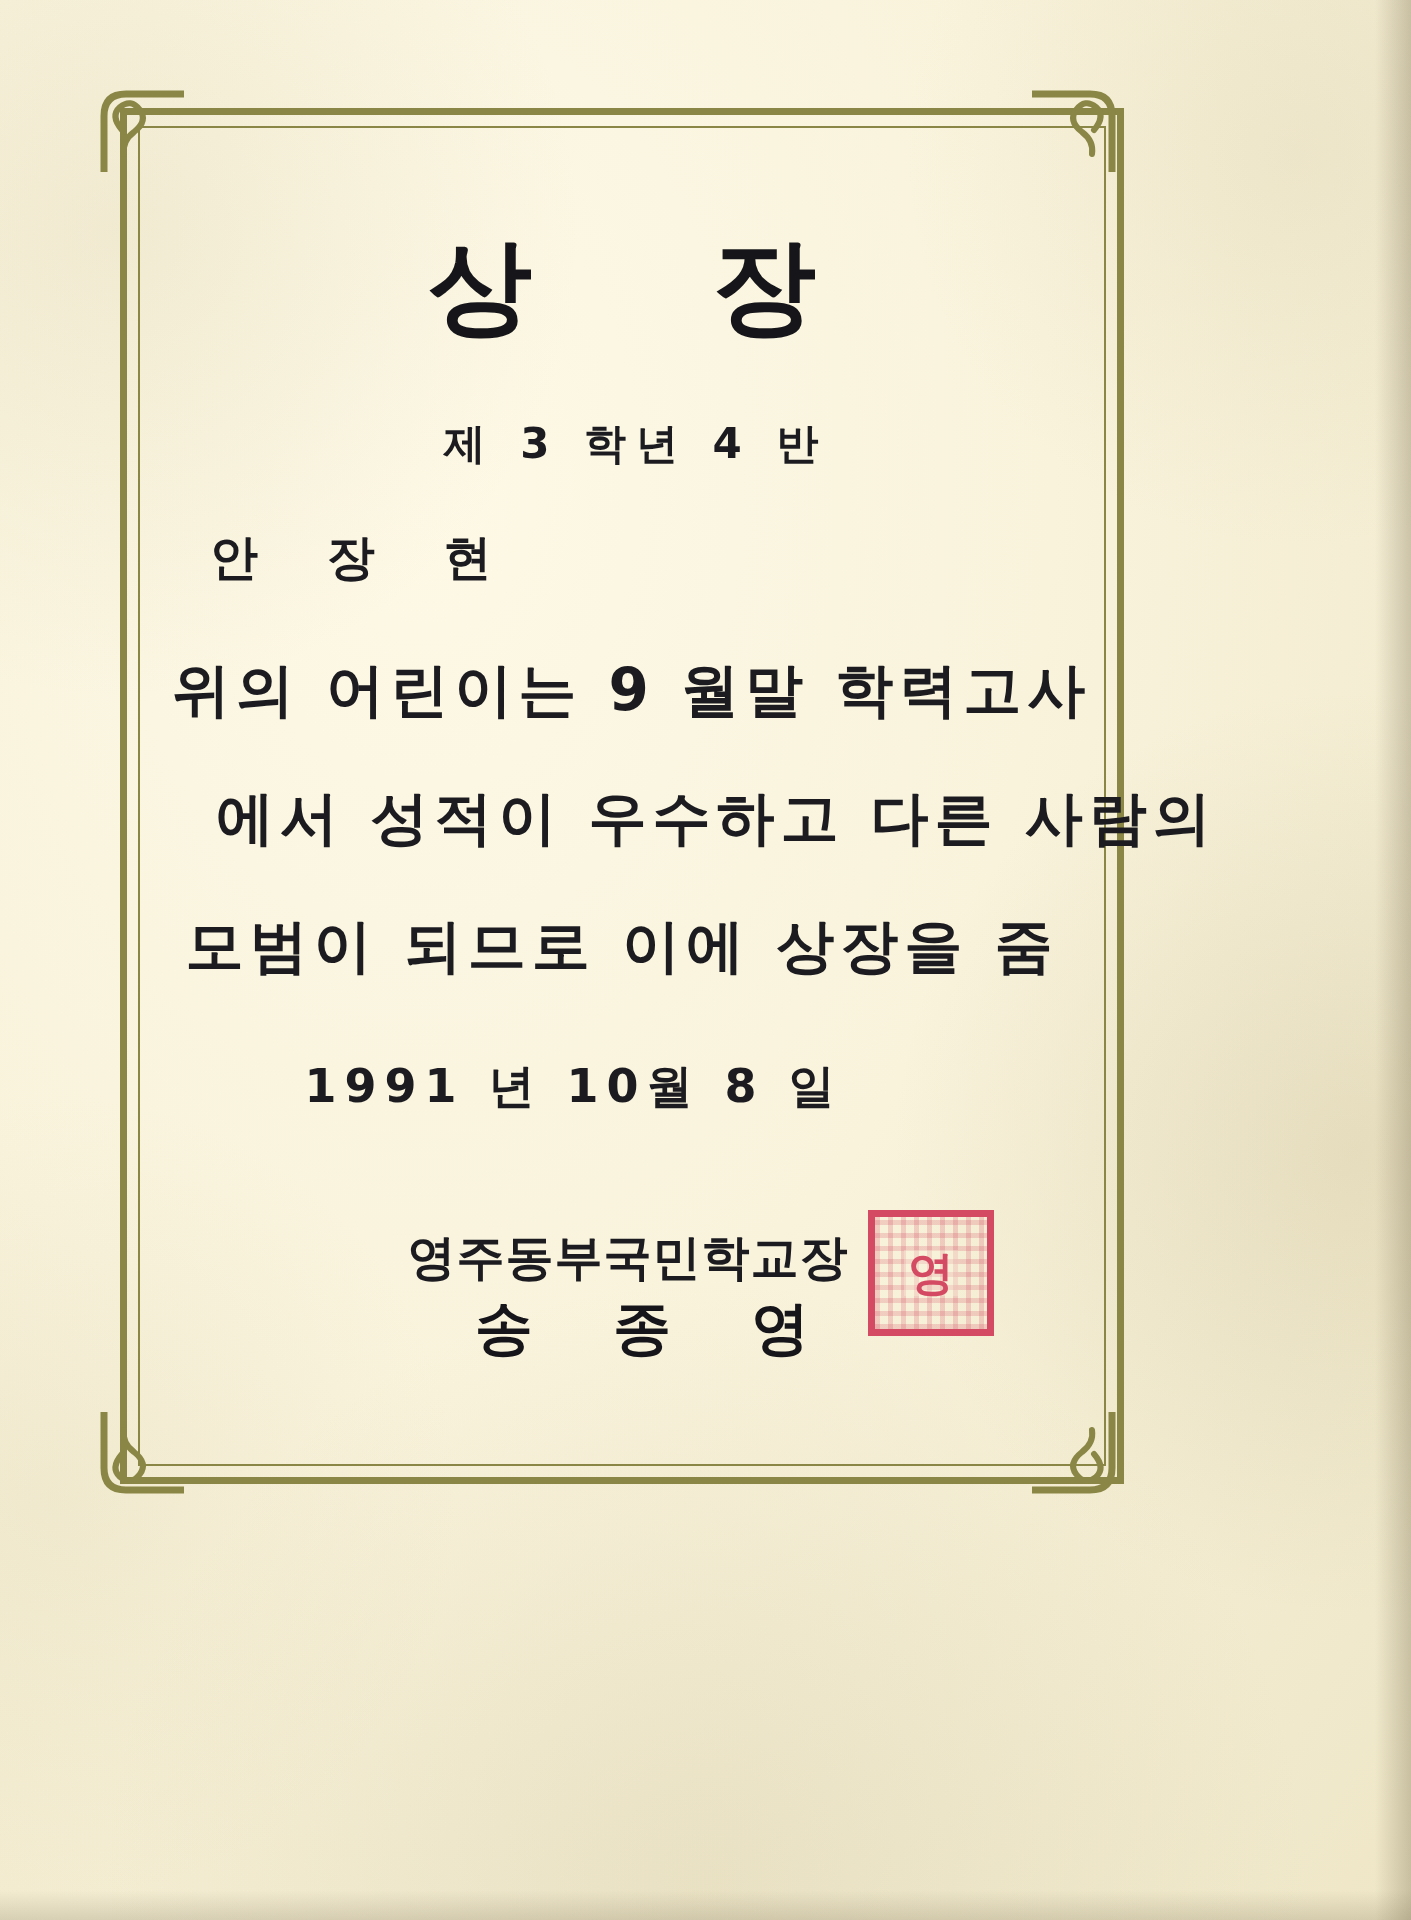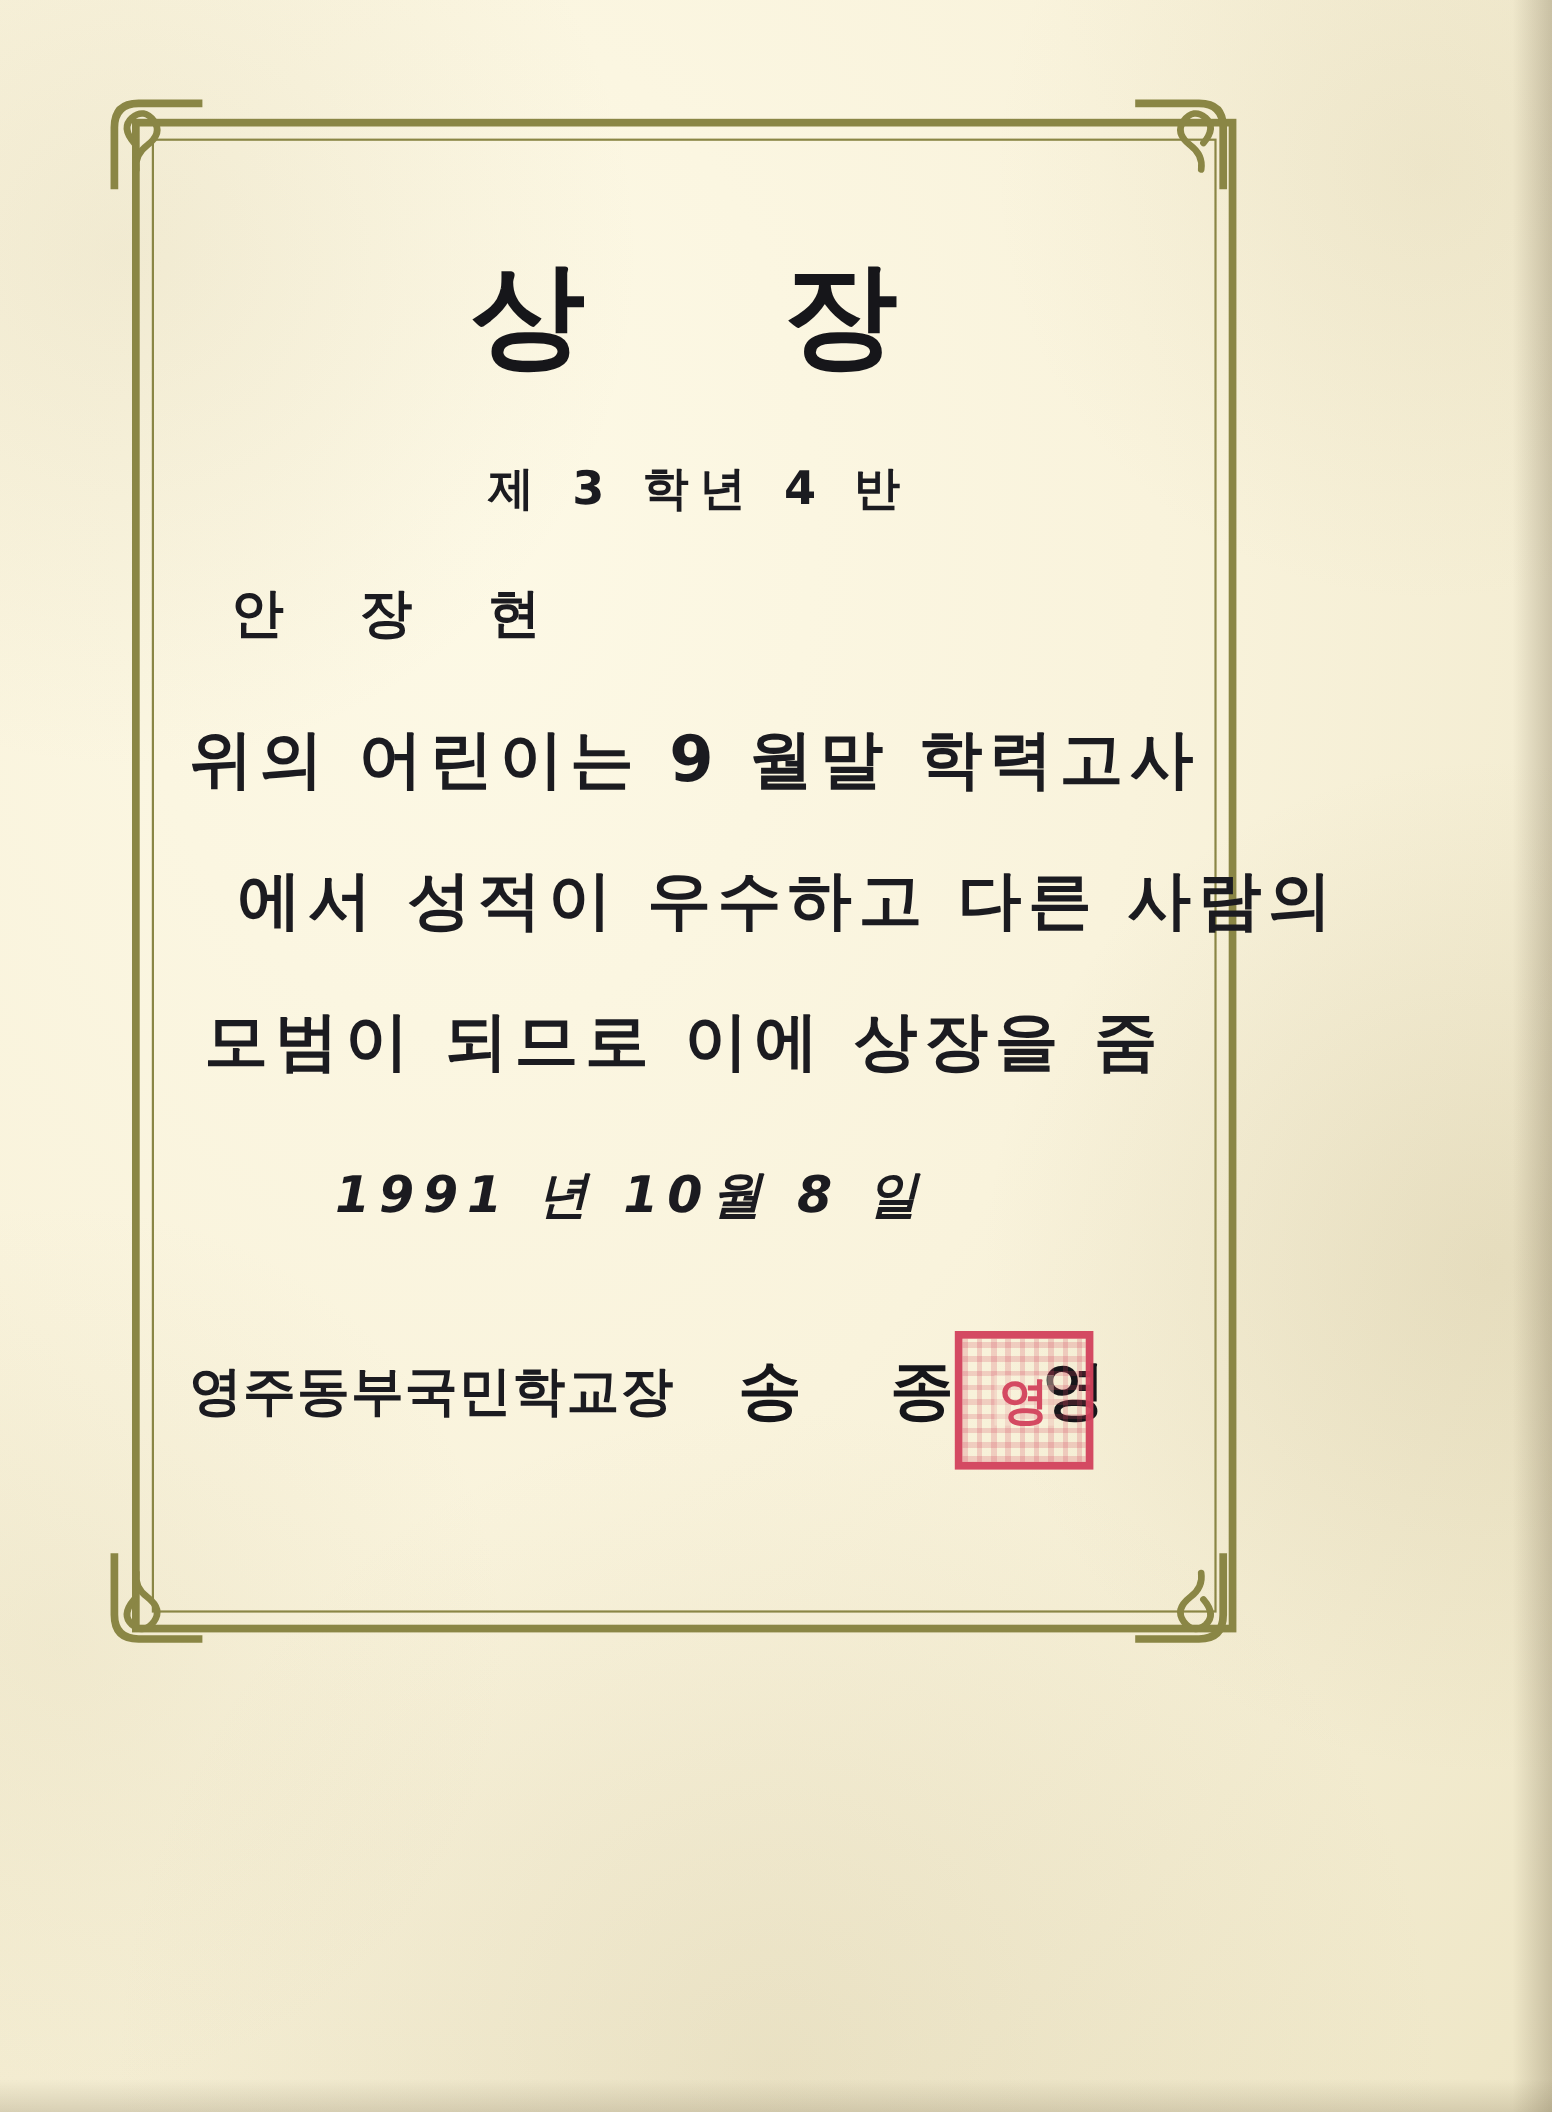--- a/index.html
+++ b/index.html
@@ -156,31 +156,31 @@
   .line-date {
     position: absolute;
     top: 930px;
     left: 0;
     width: 824px;
     text-align: center;
     padding-left: 47px;
     box-sizing: border-box;
     font-size: 46px;
     letter-spacing: 8px;
-    font-style: italic;
   }
 
   .signature-row {
     position: absolute;
     top: 1100px;
-    left: 34px;
+    left: 50px;
     width: 880px;
     display: flex;
     align-items: center;
     justify-content: flex-start;
+    flex-direction: column;
   }
   .issuer {
     font-size: 48px;
     letter-spacing: 1px;
     color: #1b1b20;
     font-weight: 700;
     white-space: nowrap;
   }
   .signer {
     font-size: 58px;

